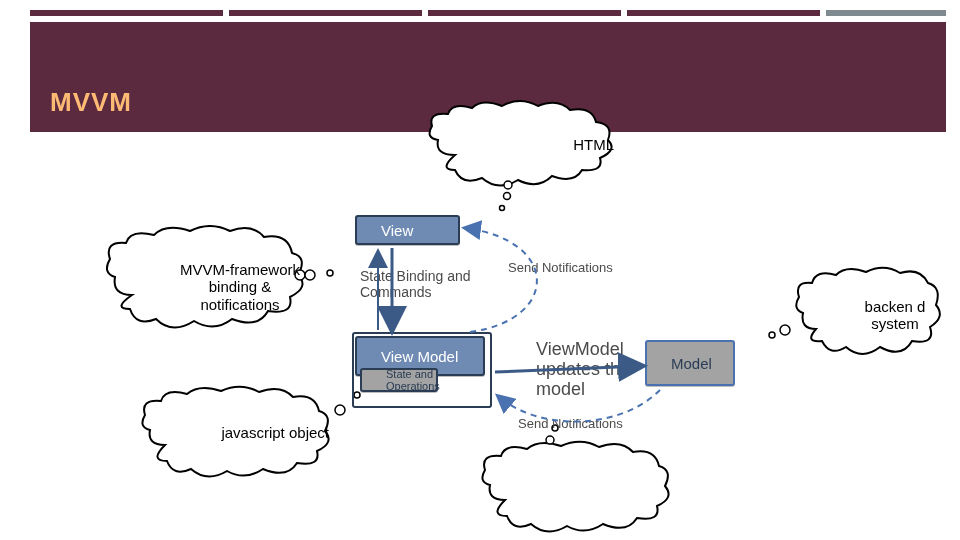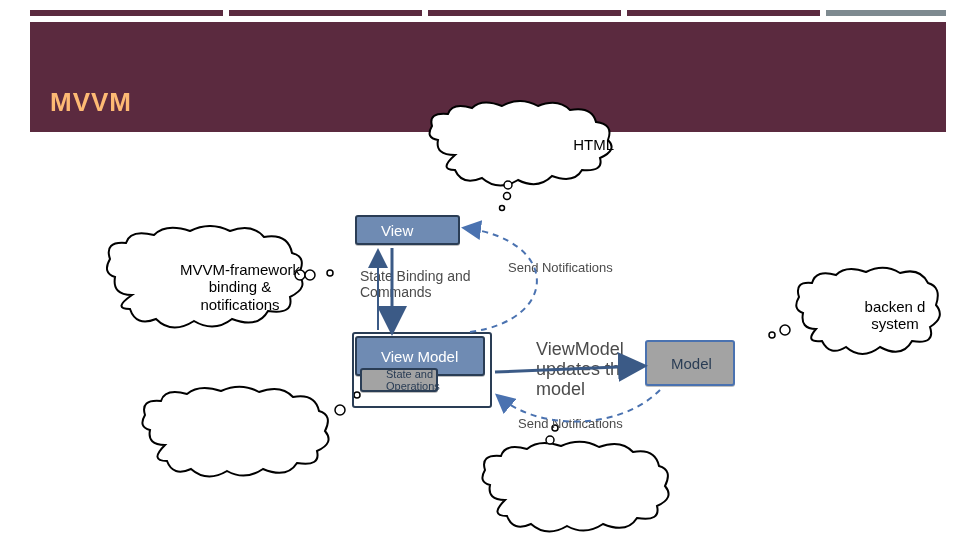--- a/index.html
+++ b/index.html
@@ -108,20 +108,21 @@
 
 <svg class="arrows">
   <circle cx="310" cy="275" r="5" fill="#fff" stroke="#000" stroke-width="1.5"></circle>
   <circle cx="330" cy="273" r="3" fill="#fff" stroke="#000" stroke-width="1.5"></circle>
 </svg>
 
 <div class="cloud" style="left:135px; top:385px; width:200px; height:95px;">
   <svg viewBox="0 0 200 95">
     <path d="M30 60 Q12 60 15 45 Q3 42 10 30 Q5 14 26 16 Q30 3 52 9 Q64 -1 86 6 Q106 -3 124 7 Q146 -1 158 12 Q180 8 184 26 Q198 30 190 46 Q200 58 182 66 Q186 82 162 78 Q152 94 128 84 Q110 96 92 86 Q72 98 56 84 Q38 92 32 76 Q14 76 30 60 Z" fill="#fff" stroke="#000" stroke-width="2"></path>
   </svg>
+  <span class="label" style="max-width:120px;">javascript object</span>
 </div>
 <svg class="arrows">
   <circle cx="340" cy="410" r="5" fill="#fff" stroke="#000" stroke-width="1.5"></circle>
   <circle cx="357" cy="395" r="3" fill="#fff" stroke="#000" stroke-width="1.5"></circle>
 </svg>
 
 <div class="cloud" style="left:475px; top:440px; width:200px; height:95px;">
   <svg viewBox="0 0 200 95">
     <path d="M30 60 Q12 60 15 45 Q3 42 10 30 Q5 14 26 16 Q30 3 52 9 Q64 -1 86 6 Q106 -3 124 7 Q146 -1 158 12 Q180 8 184 26 Q198 30 190 46 Q200 58 182 66 Q186 82 162 78 Q152 94 128 84 Q110 96 92 86 Q72 98 56 84 Q38 92 32 76 Q14 76 30 60 Z" fill="#fff" stroke="#000" stroke-width="2"></path>
   </svg>

